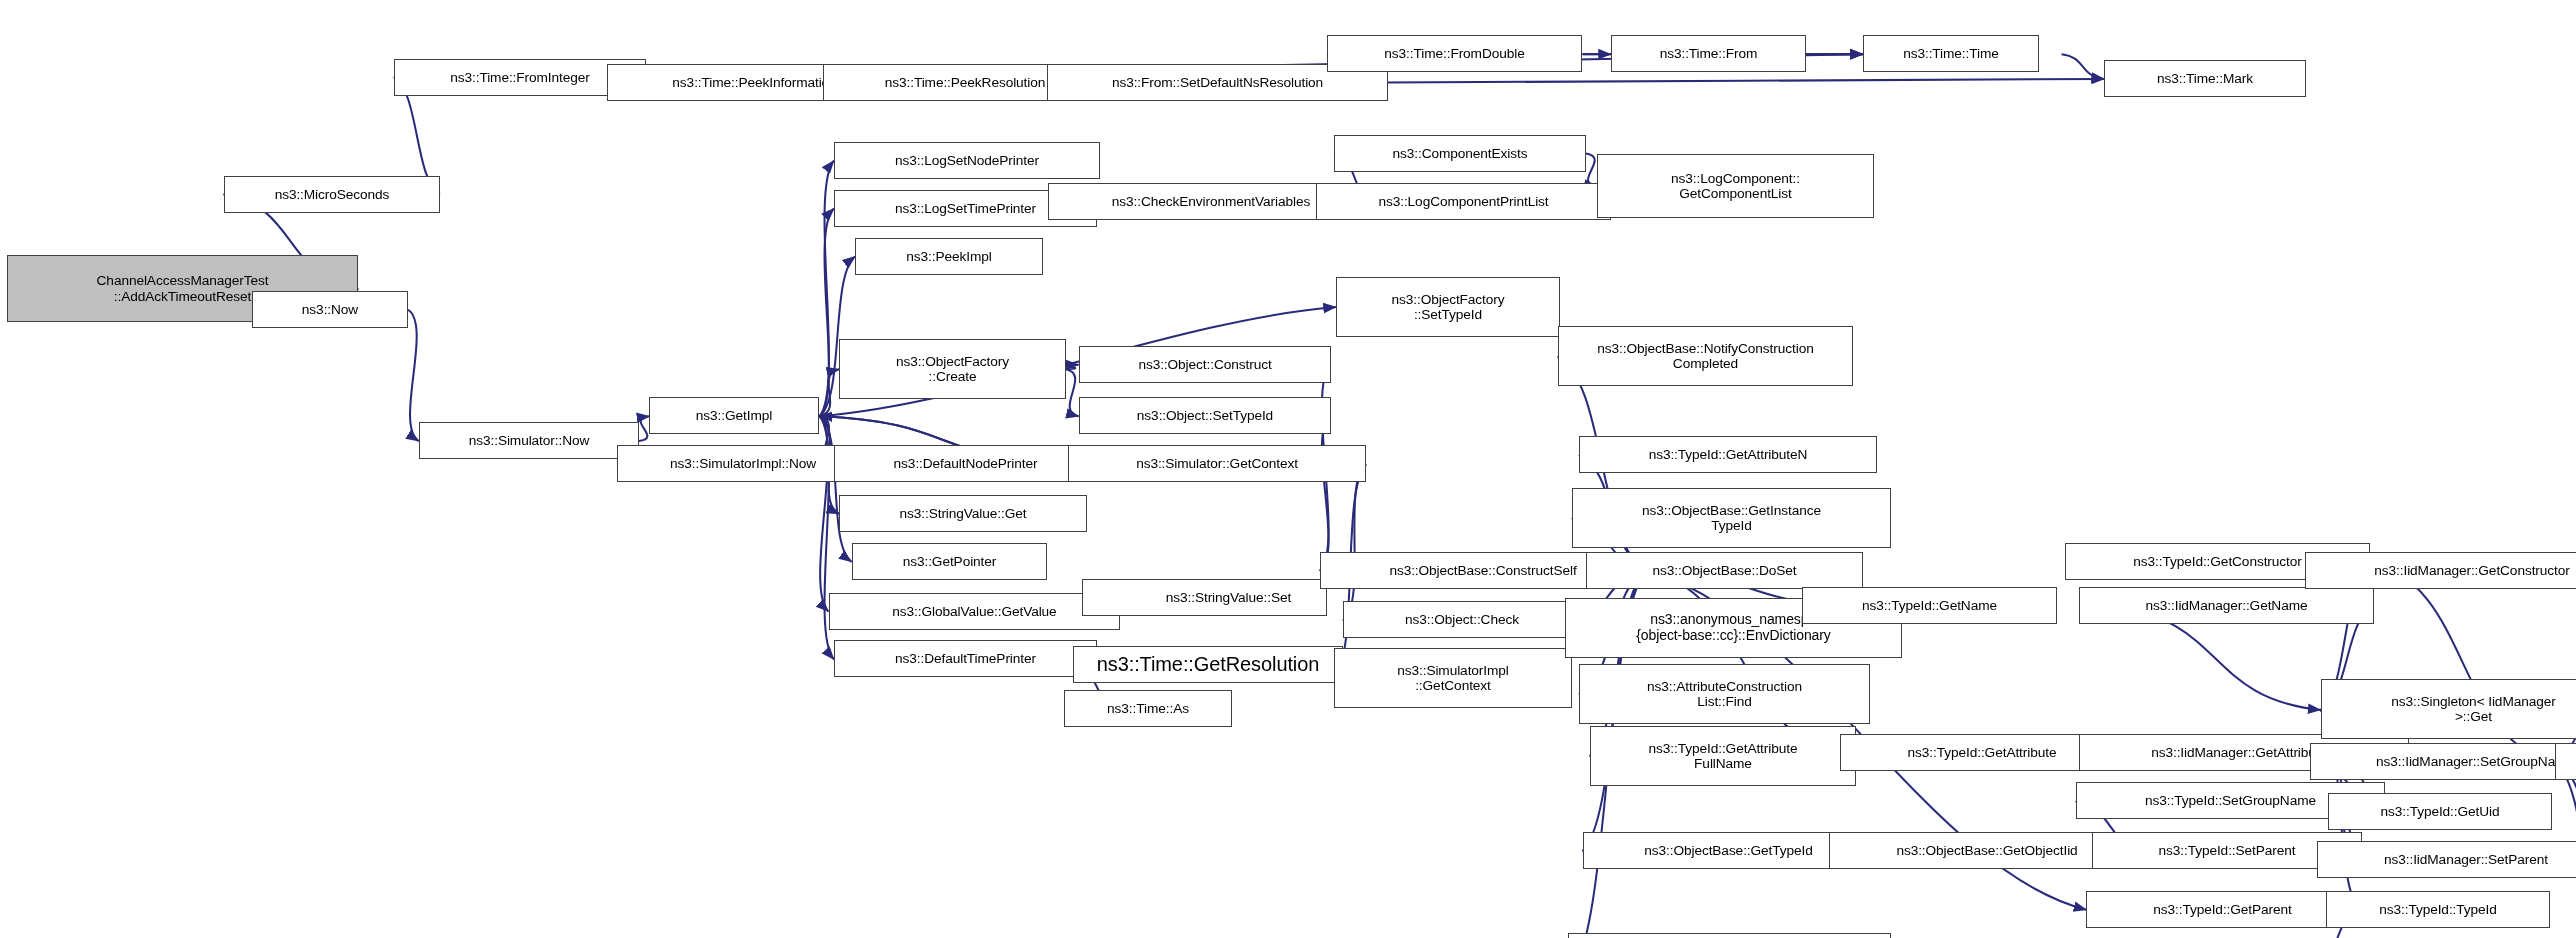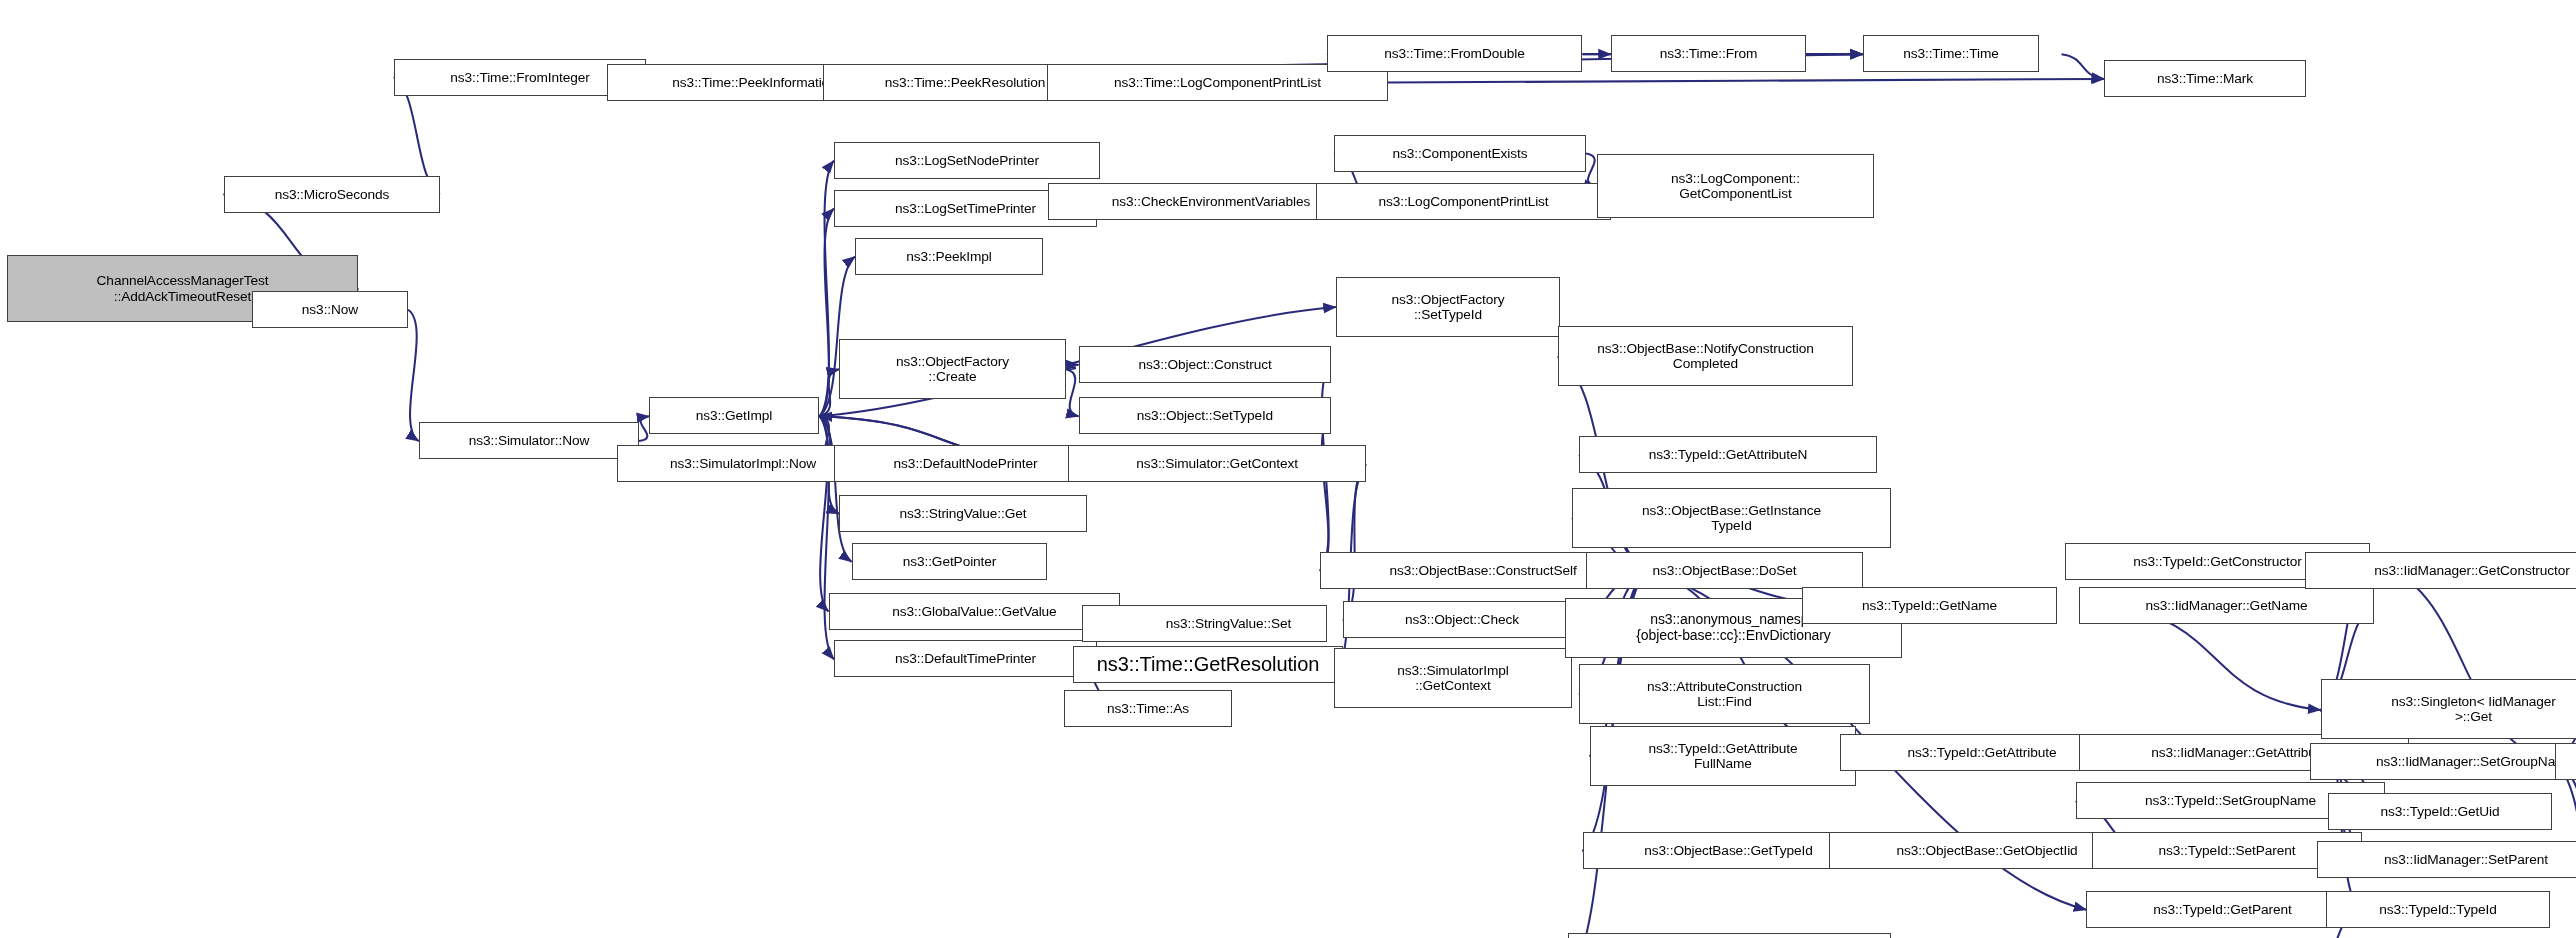--- a/index.html
+++ b/index.html
@@ -132,21 +132,21 @@
       </g>
   </svg>
   <div id="node-layer">
       <div class="node root" style="left: 7px; top: 255px; width: 351px; height: 67px; font-size: 13.7px;"><span>ChannelAccessManagerTest
 ::AddAckTimeoutReset</span></div>
       <div class="node" style="left: 224px; top: 176px; width: 216px; height: 37px; font-size: 13.7px;"><span>ns3::MicroSeconds</span></div>
       <div class="node" style="left: 252px; top: 291px; width: 156px; height: 37px; font-size: 13.7px;"><span>ns3::Now</span></div>
       <div class="node" style="left: 394px; top: 59px; width: 252px; height: 37px; font-size: 13.7px;"><span>ns3::Time::FromInteger</span></div>
       <div class="node" style="left: 607px; top: 64px; width: 295px; height: 37px; font-size: 13.7px;"><span>ns3::Time::PeekInformation</span></div>
       <div class="node" style="left: 823px; top: 64px; width: 284px; height: 37px; font-size: 13.7px;"><span>ns3::Time::PeekResolution</span></div>
-      <div class="node" style="left: 1047px; top: 64px; width: 341px; height: 37px; font-size: 13.7px;"><span>ns3::Time::LogComponentPrintList</span></div>
+      <div class="node" style="left: 1047px; top: 64px; width: 341px; height: 37px; font-size: 13.7px;"><span>ns3::From::SetDefaultNsResolution</span></div>
       <div class="node" style="left: 1327px; top: 35px; width: 255px; height: 37px; font-size: 13.7px;"><span>ns3::Time::FromDouble</span></div>
       <div class="node" style="left: 1611px; top: 35px; width: 195px; height: 37px; font-size: 13.7px;"><span>ns3::Time::From</span></div>
       <div class="node" style="left: 1863px; top: 35px; width: 176px; height: 37px; font-size: 13.7px;"><span>ns3::Time::Time</span></div>
       <div class="node" style="left: 2104px; top: 60px; width: 202px; height: 37px; font-size: 13.7px;"><span>ns3::Time::Mark</span></div>
       <div class="node" style="left: 419px; top: 422px; width: 220px; height: 37px; font-size: 13.7px;"><span>ns3::Simulator::Now</span></div>
       <div class="node" style="left: 649px; top: 397px; width: 170px; height: 37px; font-size: 13.7px;"><span>ns3::GetImpl</span></div>
       <div class="node" style="left: 617px; top: 445px; width: 252px; height: 37px; font-size: 13.7px;"><span>ns3::SimulatorImpl::Now</span></div>
       <div class="node" style="left: 834px; top: 142px; width: 266px; height: 37px; font-size: 13.7px;"><span>ns3::LogSetNodePrinter</span></div>
       <div class="node" style="left: 834px; top: 190px; width: 263px; height: 37px; font-size: 13.7px;"><span>ns3::LogSetTimePrinter</span></div>
       <div class="node" style="left: 855px; top: 238px; width: 188px; height: 37px; font-size: 13.7px;"><span>ns3::PeekImpl</span></div>
@@ -160,21 +160,21 @@
       <div class="node" style="left: 1336px; top: 277px; width: 224px; height: 60px; font-size: 13.7px;"><span>ns3::ObjectFactory
 ::SetTypeId</span></div>
       <div class="node" style="left: 1079px; top: 346px; width: 252px; height: 37px; font-size: 13.7px;"><span>ns3::Object::Construct</span></div>
       <div class="node" style="left: 1079px; top: 397px; width: 252px; height: 37px; font-size: 13.7px;"><span>ns3::Object::SetTypeId</span></div>
       <div class="node" style="left: 834px; top: 445px; width: 263px; height: 37px; font-size: 13.7px;"><span>ns3::DefaultNodePrinter</span></div>
       <div class="node" style="left: 839px; top: 495px; width: 248px; height: 37px; font-size: 13.7px;"><span>ns3::StringValue::Get</span></div>
       <div class="node" style="left: 852px; top: 543px; width: 195px; height: 37px; font-size: 13.7px;"><span>ns3::GetPointer</span></div>
       <div class="node" style="left: 829px; top: 593px; width: 291px; height: 37px; font-size: 13.7px;"><span>ns3::GlobalValue::GetValue</span></div>
       <div class="node" style="left: 834px; top: 640px; width: 263px; height: 37px; font-size: 13.7px;"><span>ns3::DefaultTimePrinter</span></div>
       <div class="node" style="left: 1068px; top: 445px; width: 298px; height: 37px; font-size: 13.7px;"><span>ns3::Simulator::GetContext</span></div>
-      <div class="node" style="left: 1082px; top: 605px; width: 245px; height: 37px; font-size: 13.7px; padding-left: 48px;"><span>ns3::StringValue::Set</span></div>
+      <div class="node" style="left: 1082px; top: 579px; width: 245px; height: 37px; font-size: 13.7px; padding-left: 48px;"><span>ns3::StringValue::Set</span></div>
       <div class="node" style="left: 1073px; top: 646px; width: 270px; height: 37px; font-size: 20px;"><span>ns3::Time::GetResolution</span></div>
       <div class="node" style="left: 1064px; top: 690px; width: 168px; height: 37px; font-size: 13.7px;"><span>ns3::Time::As</span></div>
       <div class="node" style="left: 1320px; top: 552px; width: 326px; height: 37px; font-size: 13.7px;"><span>ns3::ObjectBase::ConstructSelf</span></div>
       <div class="node" style="left: 1343px; top: 601px; width: 238px; height: 37px; font-size: 13.7px;"><span>ns3::Object::Check</span></div>
       <div class="node" style="left: 1334px; top: 648px; width: 238px; height: 60px; font-size: 13.7px;"><span>ns3::SimulatorImpl
 ::GetContext</span></div>
       <div class="node" style="left: 1558px; top: 326px; width: 295px; height: 60px; font-size: 13.7px;"><span>ns3::ObjectBase::NotifyConstruction
 Completed</span></div>
       <div class="node" style="left: 1579px; top: 436px; width: 298px; height: 37px; font-size: 13.7px;"><span>ns3::TypeId::GetAttributeN</span></div>
       <div class="node" style="left: 1572px; top: 488px; width: 319px; height: 60px; font-size: 13.7px;"><span>ns3::ObjectBase::GetInstance

